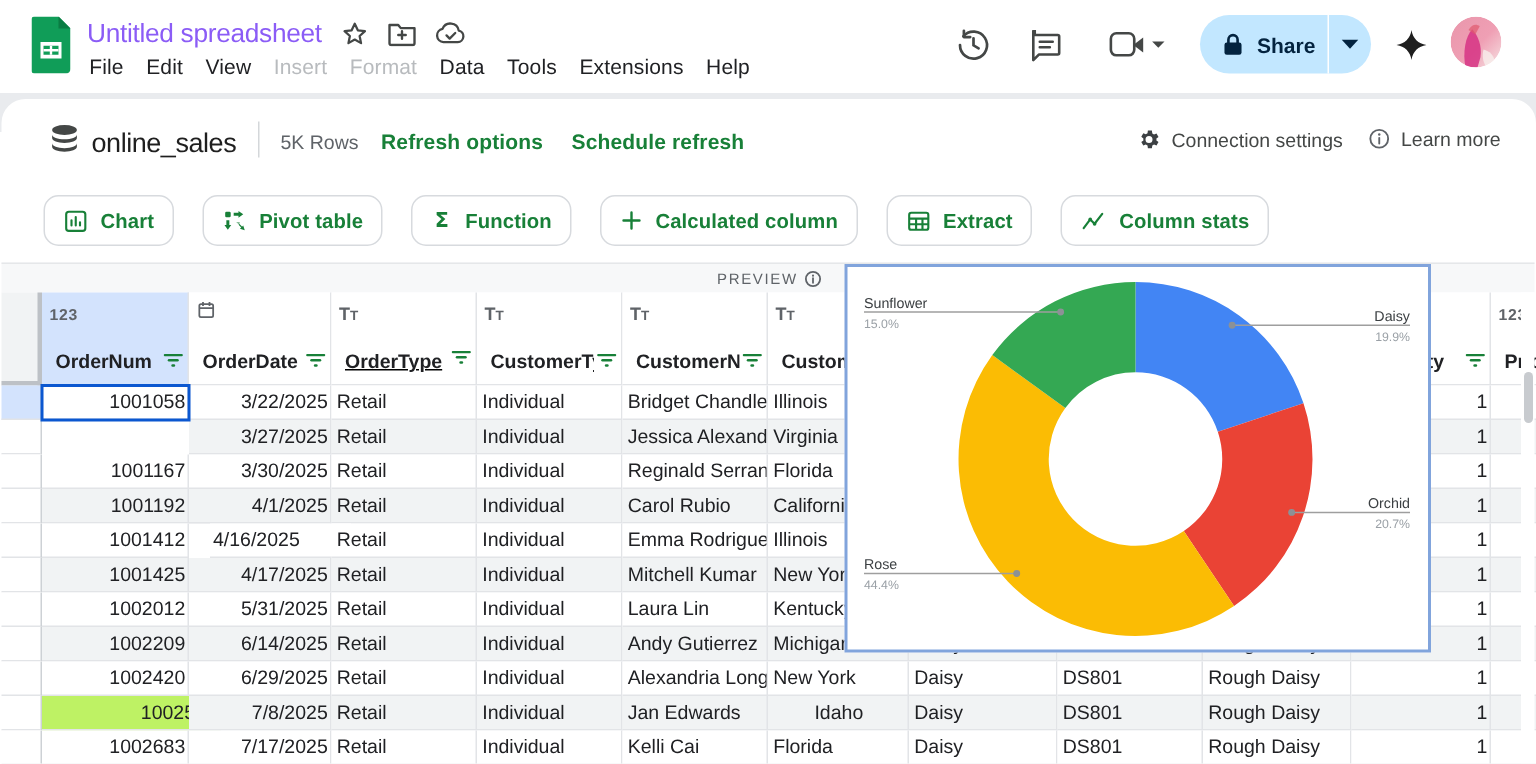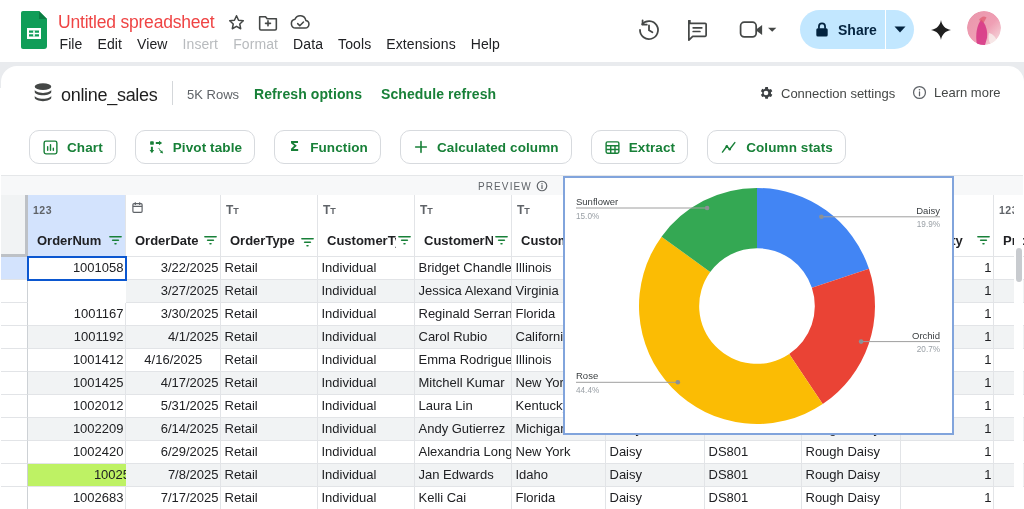--- a/index.html
+++ b/index.html
@@ -4,21 +4,21 @@
 <style>
   * { margin:0; padding:0; box-sizing:border-box; }
   html,body { width:1024px; height:509px; overflow:hidden; background:#fff;
     font-family:"Liberation Sans","DejaVu Sans",sans-serif; }
   #stage { position:relative; width:1024px; height:509px; overflow:hidden; }
 
   
   #topbar { position:absolute; left:0; top:0; width:1024px; height:62px; background:#fff; }
   #sheets-logo { position:absolute; left:21px; top:11px; }
   #title-row { position:absolute; left:58px; top:10px; height:24px; display:flex; align-items:center; }
-  #doc-title { font-size:17.5px; color:#ef4444; letter-spacing:-.2px; }
+  #doc-title { font-size:17.5px; color:#8b5cf6; letter-spacing:-.2px; }
   .title-ico { margin-left:12px; display:flex; align-items:center; }
   #menu-row { position:absolute; left:52px; top:34px; height:20px; display:flex; }
   .menu-item { font-size:14px; color:#202124; padding:1.5px 7.5px; border-radius:6px; letter-spacing:.1px; }
   .menu-item.disabled { color:#b8bbbe; }
   #topbar-right { position:absolute; left:0; top:0; width:1024px; height:60px; }
   .tb-icon { position:absolute; display:flex; align-items:center; justify-content:center; }
   #share-pill { position:absolute; left:800px; top:10px; width:114px; height:39px; background:#c2e7ff; border-radius:20px; display:flex; align-items:center; }
   #share-main { display:flex; align-items:center; padding:0 0 0 15px; height:100%; flex:1; }
   #share-label { font-size:14px; font-weight:600; color:#03233f; margin-left:9px; }
   #share-divider { width:1px; height:39px; background:#fff; }
@@ -311,21 +311,21 @@
                   <rect x="0" y="1" width="14" height="1.8" rx=".9"></rect>
                   <rect x="3" y="4.8" width="8" height="1.8" rx=".9"></rect>
                   <rect x="5.6" y="8.6" width="2.8" height="1.8" rx=".9"></rect>
                 </g>
               </svg>
             </span>
           </div>
         </div>
         <div class="cell " style="left: 220px; top: 0px; width: 97px; height: 62px; background: rgb(255, 255, 255); border-right: 1px solid rgb(226, 228, 231); border-bottom: 1px solid rgb(226, 228, 231);">
           <div class="hdr-type"><span style="font-size:12px;font-weight:700;color:#5f6368">T<span style="font-size:9px">T</span></span></div>
-          <div style="position: absolute; left: 9px; right: 3px; bottom: 8px; display: flex; align-items: flex-end;">
+          <div style="position: absolute; left: 9px; right: 3px; bottom: 8px; display: flex; align-items: flex-start; text-decoration: underline;">
             <span class="hdr-name" style="flex: 1 1 0%; overflow: hidden; white-space: nowrap;">OrderType</span>
             <span style="display: flex; margin-left: 2px;">
               <svg width="13" height="11" viewBox="0 0 14 12">
                 <g fill="#188038">
                   <rect x="0" y="1" width="14" height="1.8" rx=".9"></rect>
                   <rect x="3" y="4.8" width="8" height="1.8" rx=".9"></rect>
                   <rect x="5.6" y="8.6" width="2.8" height="1.8" rx=".9"></rect>
                 </g>
               </svg>
             </span>
@@ -484,21 +484,21 @@
         <div class="cell datacell" style="left: 317px; top: 131px; width: 97px; height: 23px; background: rgb(241, 243, 244); border-right: 1px solid rgb(226, 228, 231); border-bottom: 1px solid rgb(226, 228, 231); text-align: left; padding: 0px 2px 0px 3.5px;">Individual</div>
         <div class="cell datacell" style="left: 414px; top: 131px; width: 97px; height: 23px; background: rgb(241, 243, 244); border-right: 1px solid rgb(226, 228, 231); border-bottom: 1px solid rgb(226, 228, 231); text-align: left; padding: 0px 2px 0px 3.5px;">Carol Rubio</div>
         <div class="cell datacell" style="left: 511px; top: 131px; width: 94px; height: 23px; background: rgb(241, 243, 244); border-right: 1px solid rgb(226, 228, 231); border-bottom: 1px solid rgb(226, 228, 231); text-align: left; padding: 0px 2px 0px 3.5px;">California</div>
         <div class="cell datacell" style="left: 605px; top: 131px; width: 99px; height: 23px; background: rgb(241, 243, 244); border-right: 1px solid rgb(226, 228, 231); border-bottom: 1px solid rgb(226, 228, 231); text-align: left; padding: 0px 2px 0px 3.5px;">Daisy</div>
         <div class="cell datacell" style="left: 704px; top: 131px; width: 97px; height: 23px; background: rgb(241, 243, 244); border-right: 1px solid rgb(226, 228, 231); border-bottom: 1px solid rgb(226, 228, 231); text-align: left; padding: 0px 2px 0px 3.5px;">DS801</div>
         <div class="cell datacell" style="left: 801px; top: 131px; width: 99px; height: 23px; background: rgb(241, 243, 244); border-right: 1px solid rgb(226, 228, 231); border-bottom: 1px solid rgb(226, 228, 231); text-align: left; padding: 0px 2px 0px 3.5px;">Rough Daisy</div>
         <div class="cell datacell" style="left: 900px; top: 131px; width: 93px; height: 23px; background: rgb(241, 243, 244); border-right: 1px solid rgb(226, 228, 231); border-bottom: 1px solid rgb(226, 228, 231); text-align: right; padding: 0px 1.5px 0px 2px;">1</div>
         <div class="cell datacell" style="left: 993px; top: 131px; width: 81px; height: 23px; background: rgb(241, 243, 244); border-right: 1px solid rgb(226, 228, 231); border-bottom: 1px solid rgb(226, 228, 231); text-align: right; padding: 0px 1.5px 0px 2px;"></div>
         <div class="cell " style="left: 0px; top: 154px; width: 27px; height: 23px; background: rgb(255, 255, 255); border-right: 1px solid rgb(205, 209, 213); border-bottom: 1px solid rgb(226, 228, 231);"></div>
         <div class="cell datacell" style="left: 27px; top: 154px; width: 98px; height: 23px; background: rgb(255, 255, 255); border-right: 1px solid rgb(226, 228, 231); border-bottom: 1px solid rgb(226, 228, 231); text-align: right; padding: 0px 1.5px 0px 2px;">1001412</div>
-        <div class="cell datacell" style="left: 125px; top: 154px; width: 95px; height: 23px; background: rgb(255, 255, 255); border-right: 1px solid rgb(226, 228, 231); border-bottom: 1px solid rgb(226, 228, 231); text-align: center; padding: 0px 1.5px 0px 2px;">4/16/2025</div>
+        <div class="cell datacell" style="left: 139px; top: 154px; width: 95px; height: 23px; background: rgb(255, 255, 255); border-right: 1px solid rgb(226, 228, 231); border-bottom: 1px solid rgb(226, 228, 231); text-align: left; padding: 0px 1.5px 0px 2px;">4/16/2025</div>
         <div class="cell datacell" style="left: 220px; top: 154px; width: 97px; height: 23px; background: rgb(255, 255, 255); border-right: 1px solid rgb(226, 228, 231); border-bottom: 1px solid rgb(226, 228, 231); text-align: left; padding: 0px 2px 0px 3.5px;">Retail</div>
         <div class="cell datacell" style="left: 317px; top: 154px; width: 97px; height: 23px; background: rgb(255, 255, 255); border-right: 1px solid rgb(226, 228, 231); border-bottom: 1px solid rgb(226, 228, 231); text-align: left; padding: 0px 2px 0px 3.5px;">Individual</div>
         <div class="cell datacell" style="left: 414px; top: 154px; width: 97px; height: 23px; background: rgb(255, 255, 255); border-right: 1px solid rgb(226, 228, 231); border-bottom: 1px solid rgb(226, 228, 231); text-align: left; padding: 0px 2px 0px 3.5px;">Emma Rodriguez</div>
         <div class="cell datacell" style="left: 511px; top: 154px; width: 94px; height: 23px; background: rgb(255, 255, 255); border-right: 1px solid rgb(226, 228, 231); border-bottom: 1px solid rgb(226, 228, 231); text-align: left; padding: 0px 2px 0px 3.5px;">Illinois</div>
         <div class="cell datacell" style="left: 605px; top: 154px; width: 99px; height: 23px; background: rgb(255, 255, 255); border-right: 1px solid rgb(226, 228, 231); border-bottom: 1px solid rgb(226, 228, 231); text-align: left; padding: 0px 2px 0px 3.5px;">Daisy</div>
         <div class="cell datacell" style="left: 704px; top: 154px; width: 97px; height: 23px; background: rgb(255, 255, 255); border-right: 1px solid rgb(226, 228, 231); border-bottom: 1px solid rgb(226, 228, 231); text-align: left; padding: 0px 2px 0px 3.5px;">DS801</div>
         <div class="cell datacell" style="left: 801px; top: 154px; width: 99px; height: 23px; background: rgb(255, 255, 255); border-right: 1px solid rgb(226, 228, 231); border-bottom: 1px solid rgb(226, 228, 231); text-align: left; padding: 0px 2px 0px 3.5px;">Rough Daisy</div>
         <div class="cell datacell" style="left: 900px; top: 154px; width: 93px; height: 23px; background: rgb(255, 255, 255); border-right: 1px solid rgb(226, 228, 231); border-bottom: 1px solid rgb(226, 228, 231); text-align: right; padding: 0px 1.5px 0px 2px;">1</div>
         <div class="cell datacell" style="left: 993px; top: 154px; width: 81px; height: 23px; background: rgb(255, 255, 255); border-right: 1px solid rgb(226, 228, 231); border-bottom: 1px solid rgb(226, 228, 231); text-align: right; padding: 0px 1.5px 0px 2px;"></div>
         <div class="cell " style="left: 0px; top: 177px; width: 27px; height: 23px; background: rgb(255, 255, 255); border-right: 1px solid rgb(205, 209, 213); border-bottom: 1px solid rgb(226, 228, 231);"></div>
@@ -548,21 +548,21 @@
         <div class="cell datacell" style="left: 704px; top: 246px; width: 97px; height: 23px; background: rgb(255, 255, 255); border-right: 1px solid rgb(226, 228, 231); border-bottom: 1px solid rgb(226, 228, 231); text-align: left; padding: 0px 2px 0px 3.5px;">DS801</div>
         <div class="cell datacell" style="left: 801px; top: 246px; width: 99px; height: 23px; background: rgb(255, 255, 255); border-right: 1px solid rgb(226, 228, 231); border-bottom: 1px solid rgb(226, 228, 231); text-align: left; padding: 0px 2px 0px 3.5px;">Rough Daisy</div>
         <div class="cell datacell" style="left: 900px; top: 246px; width: 93px; height: 23px; background: rgb(255, 255, 255); border-right: 1px solid rgb(226, 228, 231); border-bottom: 1px solid rgb(226, 228, 231); text-align: right; padding: 0px 1.5px 0px 2px;">1</div>
         <div class="cell datacell" style="left: 993px; top: 246px; width: 81px; height: 23px; background: rgb(255, 255, 255); border-right: 1px solid rgb(226, 228, 231); border-bottom: 1px solid rgb(226, 228, 231); text-align: right; padding: 0px 1.5px 0px 2px;"></div>
         <div class="cell " style="left: 0px; top: 269px; width: 27px; height: 23px; background: rgb(255, 255, 255); border-right: 1px solid rgb(205, 209, 213); border-bottom: 1px solid rgb(226, 228, 231);"></div>
         <div class="cell datacell" style="left: 27px; top: 269px; width: 119px; height: 23px; background: #bef264; border-right: 1px solid rgb(226, 228, 231); border-bottom: 1px solid rgb(226, 228, 231); text-align: right; padding: 0px 1.5px 0px 2px;">1002553</div>
         <div class="cell datacell" style="left: 125px; top: 269px; width: 95px; height: 23px; background: rgb(241, 243, 244); border-right: 1px solid rgb(226, 228, 231); border-bottom: 1px solid rgb(226, 228, 231); text-align: right; padding: 0px 1.5px 0px 2px;">7/8/2025</div>
         <div class="cell datacell" style="left: 220px; top: 269px; width: 97px; height: 23px; background: rgb(241, 243, 244); border-right: 1px solid rgb(226, 228, 231); border-bottom: 1px solid rgb(226, 228, 231); text-align: left; padding: 0px 2px 0px 3.5px;">Retail</div>
         <div class="cell datacell" style="left: 317px; top: 269px; width: 97px; height: 23px; background: rgb(241, 243, 244); border-right: 1px solid rgb(226, 228, 231); border-bottom: 1px solid rgb(226, 228, 231); text-align: left; padding: 0px 2px 0px 3.5px;">Individual</div>
         <div class="cell datacell" style="left: 414px; top: 269px; width: 97px; height: 23px; background: rgb(241, 243, 244); border-right: 1px solid rgb(226, 228, 231); border-bottom: 1px solid rgb(226, 228, 231); text-align: left; padding: 0px 2px 0px 3.5px;">Jan Edwards</div>
-        <div class="cell datacell" style="left: 511px; top: 269px; width: 94px; height: 23px; background: rgb(241, 243, 244); border-right: 1px solid rgb(226, 228, 231); border-bottom: 1px solid rgb(226, 228, 231); text-align: left; padding: 0px 2px 0px 3.5px;">Idaho</div>
+        <div class="cell datacell" style="left: 511px; top: 269px; width: 94px; height: 23px; background: rgb(241, 243, 244); border-right: 1px solid rgb(226, 228, 231); border-bottom: 1px solid rgb(226, 228, 231); text-align: center; padding: 0px 2px 0px 3.5px;">Idaho</div>
         <div class="cell datacell" style="left: 605px; top: 269px; width: 99px; height: 23px; background: rgb(241, 243, 244); border-right: 1px solid rgb(226, 228, 231); border-bottom: 1px solid rgb(226, 228, 231); text-align: left; padding: 0px 2px 0px 3.5px;">Daisy</div>
         <div class="cell datacell" style="left: 704px; top: 269px; width: 97px; height: 23px; background: rgb(241, 243, 244); border-right: 1px solid rgb(226, 228, 231); border-bottom: 1px solid rgb(226, 228, 231); text-align: left; padding: 0px 2px 0px 3.5px;">DS801</div>
         <div class="cell datacell" style="left: 801px; top: 269px; width: 99px; height: 23px; background: rgb(241, 243, 244); border-right: 1px solid rgb(226, 228, 231); border-bottom: 1px solid rgb(226, 228, 231); text-align: left; padding: 0px 2px 0px 3.5px;">Rough Daisy</div>
         <div class="cell datacell" style="left: 900px; top: 269px; width: 93px; height: 23px; background: rgb(241, 243, 244); border-right: 1px solid rgb(226, 228, 231); border-bottom: 1px solid rgb(226, 228, 231); text-align: right; padding: 0px 1.5px 0px 2px;">1</div>
         <div class="cell datacell" style="left: 993px; top: 269px; width: 81px; height: 23px; background: rgb(241, 243, 244); border-right: 1px solid rgb(226, 228, 231); border-bottom: 1px solid rgb(226, 228, 231); text-align: right; padding: 0px 1.5px 0px 2px;"></div>
         <div class="cell " style="left: 0px; top: 292px; width: 27px; height: 23px; background: rgb(255, 255, 255); border-right: 1px solid rgb(205, 209, 213); border-bottom: 1px solid rgb(226, 228, 231);"></div>
         <div class="cell datacell" style="left: 27px; top: 292px; width: 98px; height: 23px; background: rgb(255, 255, 255); border-right: 1px solid rgb(226, 228, 231); border-bottom: 1px solid rgb(226, 228, 231); text-align: right; padding: 0px 1.5px 0px 2px;">1002683</div>
         <div class="cell datacell" style="left: 125px; top: 292px; width: 95px; height: 23px; background: rgb(255, 255, 255); border-right: 1px solid rgb(226, 228, 231); border-bottom: 1px solid rgb(226, 228, 231); text-align: right; padding: 0px 1.5px 0px 2px;">7/17/2025</div>
         <div class="cell datacell" style="left: 220px; top: 292px; width: 97px; height: 23px; background: rgb(255, 255, 255); border-right: 1px solid rgb(226, 228, 231); border-bottom: 1px solid rgb(226, 228, 231); text-align: left; padding: 0px 2px 0px 3.5px;">Retail</div>
         <div class="cell datacell" style="left: 317px; top: 292px; width: 97px; height: 23px; background: rgb(255, 255, 255); border-right: 1px solid rgb(226, 228, 231); border-bottom: 1px solid rgb(226, 228, 231); text-align: left; padding: 0px 2px 0px 3.5px;">Individual</div>

